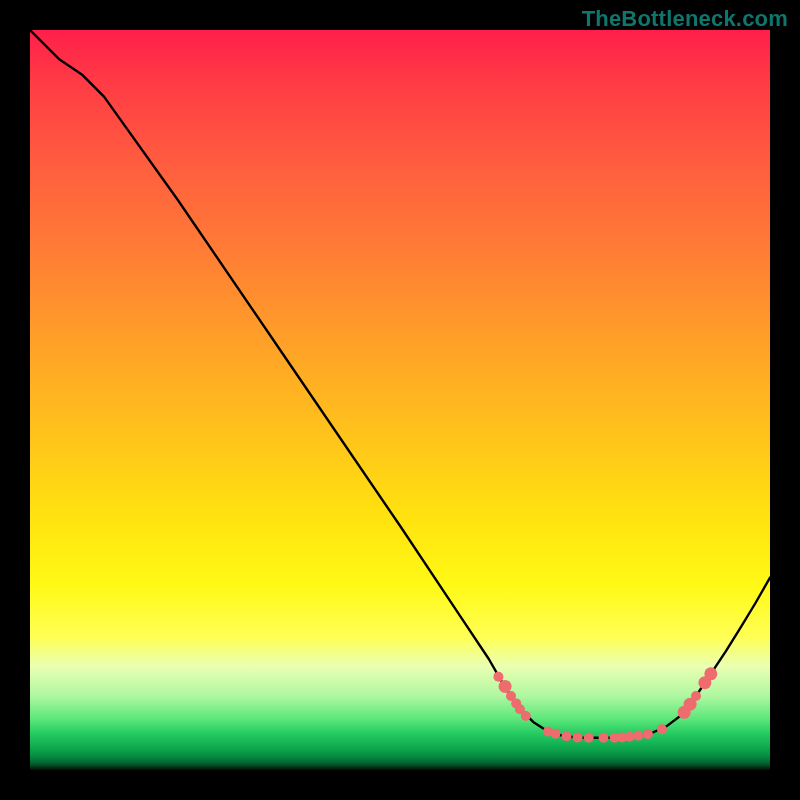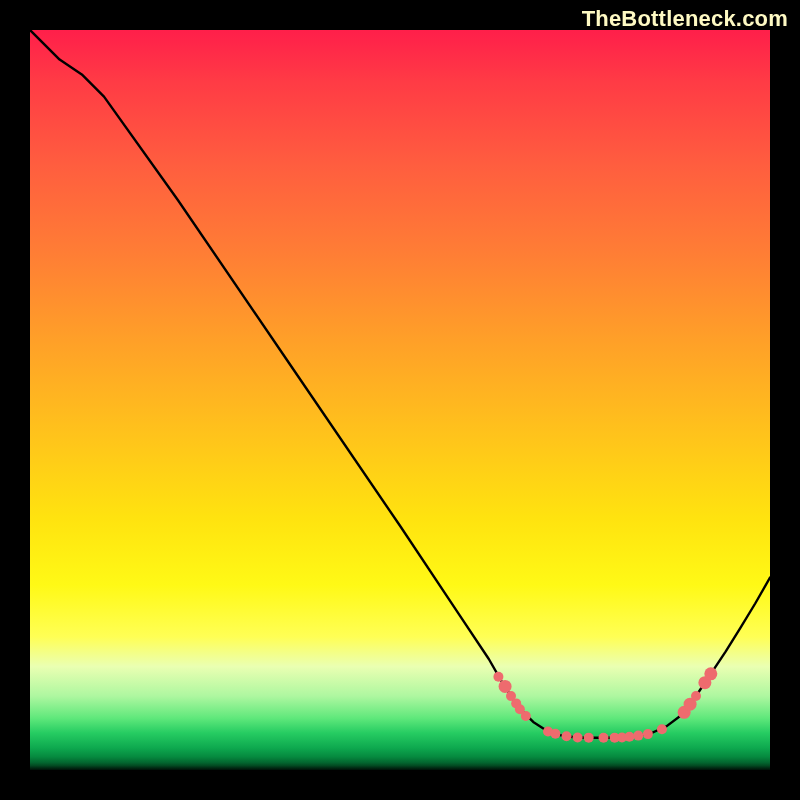--- a/index.html
+++ b/index.html
@@ -14,21 +14,21 @@
   .frame {
     position: relative;
     width: 800px;
     height: 800px;
     background: #000;
   }
   .watermark {
     position: absolute;
     top: 6px;
     right: 12px;
-    color: #fef9c3;
+    color: #0f766e;
     font-size: 22px;
     font-weight: 600;
     letter-spacing: 0.2px;
     user-select: none;
   }
   .plot {
     position: absolute;
     left: 30px;
     top: 30px;
     width: 740px;

